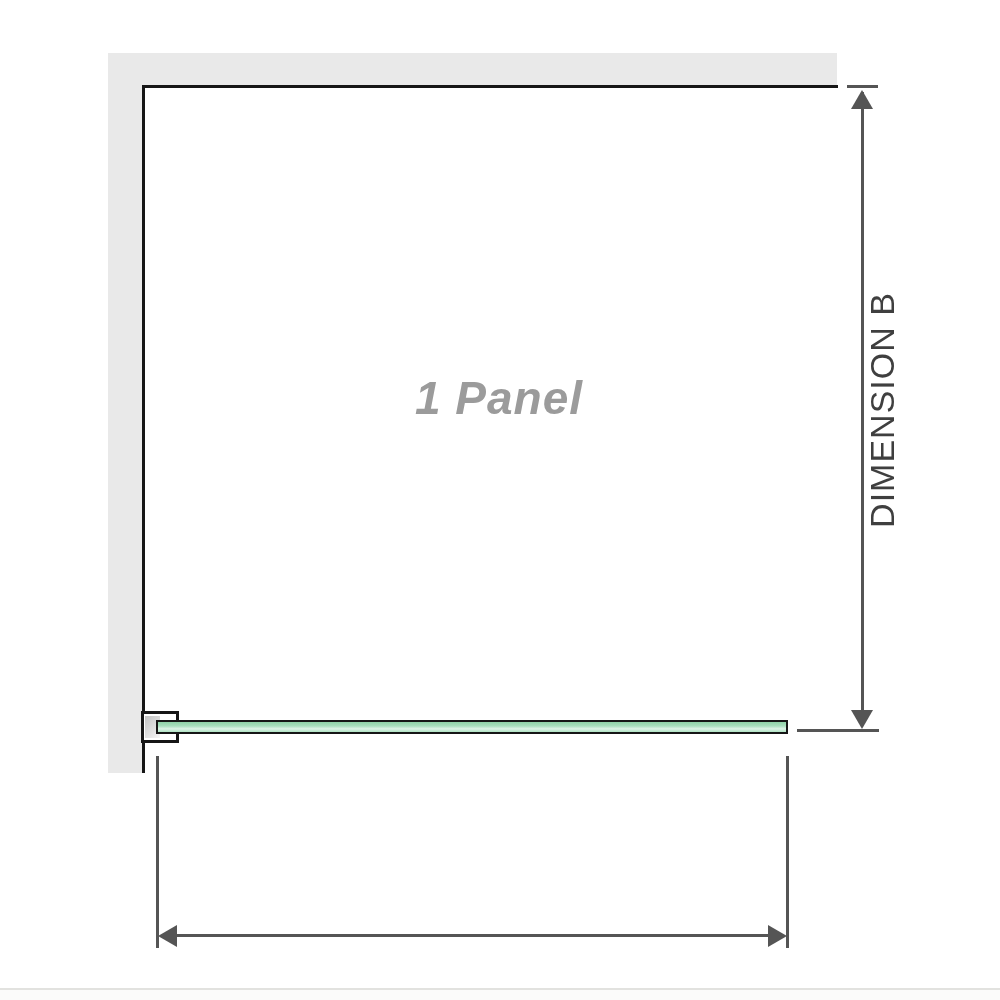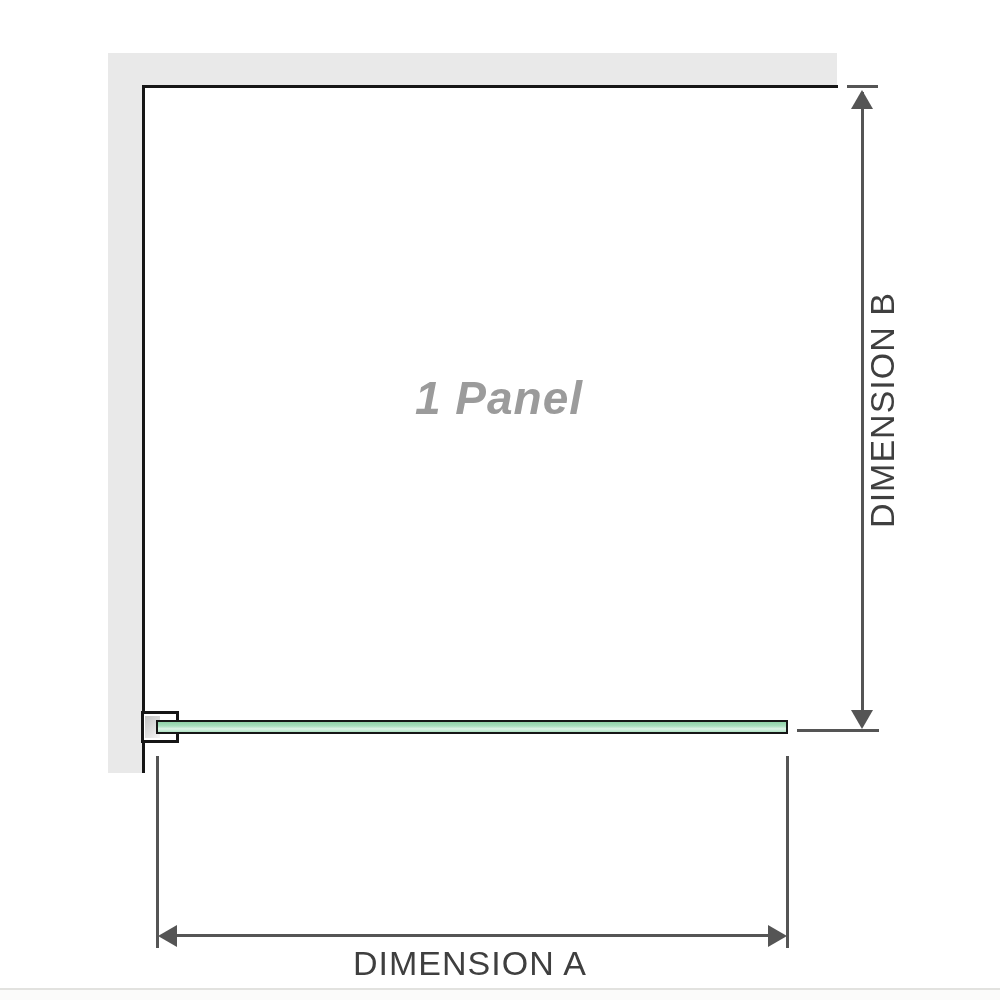--- a/index.html
+++ b/index.html
@@ -93,18 +93,17 @@
   <div class="abs dim dimB-line"></div>
   <div class="abs arrow-up"></div>
   <div class="abs arrow-down"></div>
   <div class="abs dimB-label">DIMENSION B</div>
 
   <div class="abs dim dimA-ext-left"></div>
   <div class="abs dim dimA-ext-right"></div>
   <div class="abs dim dimA-line"></div>
   <div class="abs arrow-left"></div>
   <div class="abs arrow-right"></div>
-  <div class="abs dimA-label">DIMENSION A</div>
 
   <div class="abs bottom-divider"></div>
   <div class="abs bottom-strip"></div>
 
 </div>
 
 </body></html>

